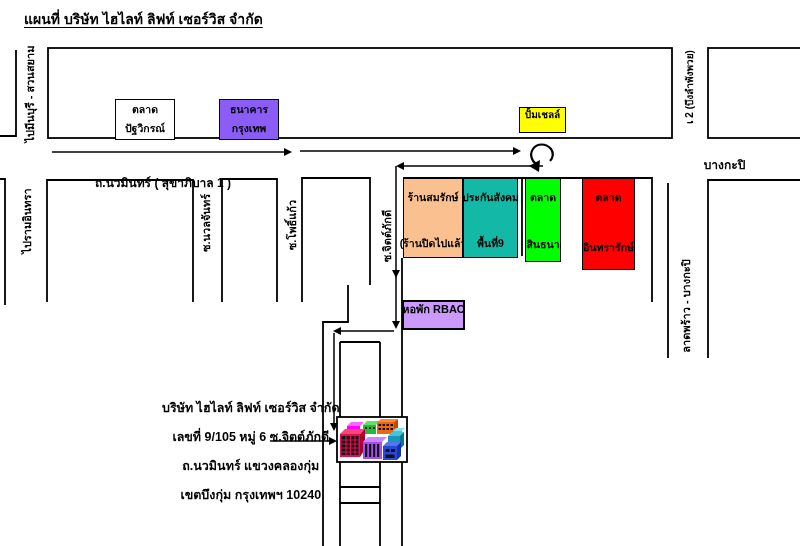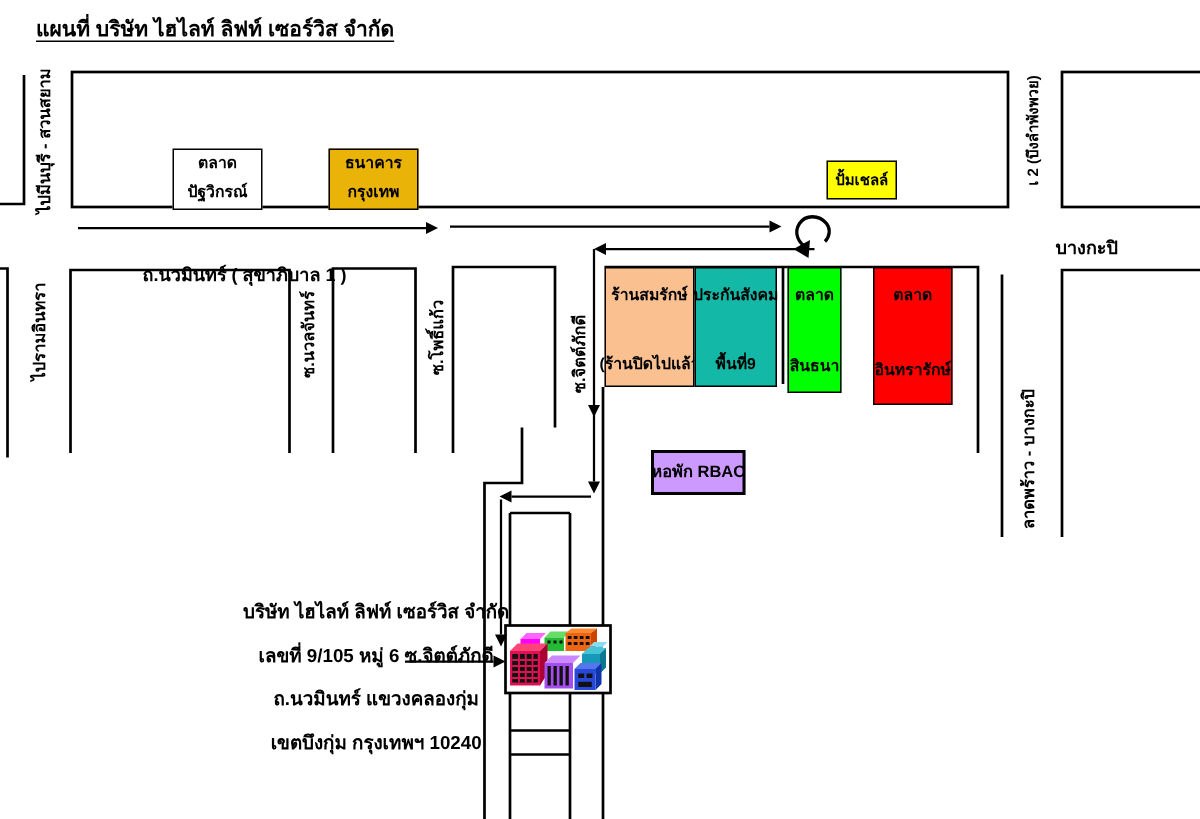--- a/index.html
+++ b/index.html
@@ -14,21 +14,21 @@
   }
   .title span{text-decoration:underline;text-underline-offset:3px;}
   .lmbox{
     position:absolute;box-sizing:border-box;border:1.6px solid #000;
     display:flex;flex-direction:column;align-items:center;
     font-weight:bold;font-size:10.5px;line-height:1.3;text-align:center;
     white-space:nowrap;
   }
   .even{justify-content:space-around;padding:1px 0;}
   .split{justify-content:space-between;padding:12px 0 9px 0;gap:32px;}
-  .center{justify-content:center;margin-left:32px;}
+  .center{}
   .vlabel{
     position:absolute;transform:rotate(-90deg);transform-origin:center;
     font-weight:bold;font-size:11px;text-align:center;white-space:nowrap;line-height:14px;
   }
   .hlabel{
     position:absolute;font-weight:bold;font-size:12px;text-align:center;white-space:nowrap;
   }
   .company{
     position:absolute;left:162px;top:398px;font-weight:bold;font-size:12.5px;
   }
@@ -131,21 +131,21 @@
   </svg>
 
   <div class="title">
     <span>แผนที่ บริษัท ไฮไลท์ ลิฟท์ เซอร์วิส จำกัด</span>
   </div>
 
   <div class="lmbox even" style="left: 115px; top: 99px; width: 60px; height: 41px; background-color: rgb(255, 255, 255);">
     <span>ตลาด</span>
     <span>ปัฐวิกรณ์</span>
   </div>
-  <div class="lmbox even" style="left: 219px; top: 99px; width: 60px; height: 41px; background-color: #eab308;">
+  <div class="lmbox even" style="left: 219px; top: 99px; width: 60px; height: 41px; background-color: #8b5cf6;">
     <span>ธนาคาร</span>
     <span>กรุงเทพ</span>
   </div>
   <div class="lmbox center" style="left: 519px; top: 107px; width: 47px; height: 26px; font-size: 10px; background-color: rgb(255, 255, 0);">
     <span>ปั้มเชลล์</span>
   </div>
 
   <div class="lmbox split" style="left: 403px; top: 178px; width: 60px; height: 80px; background-color: rgb(250, 192, 144);">
     <span>ร้านสมรักษ์</span>
     <span>(ร้านปิดไปแล้ว</span>

